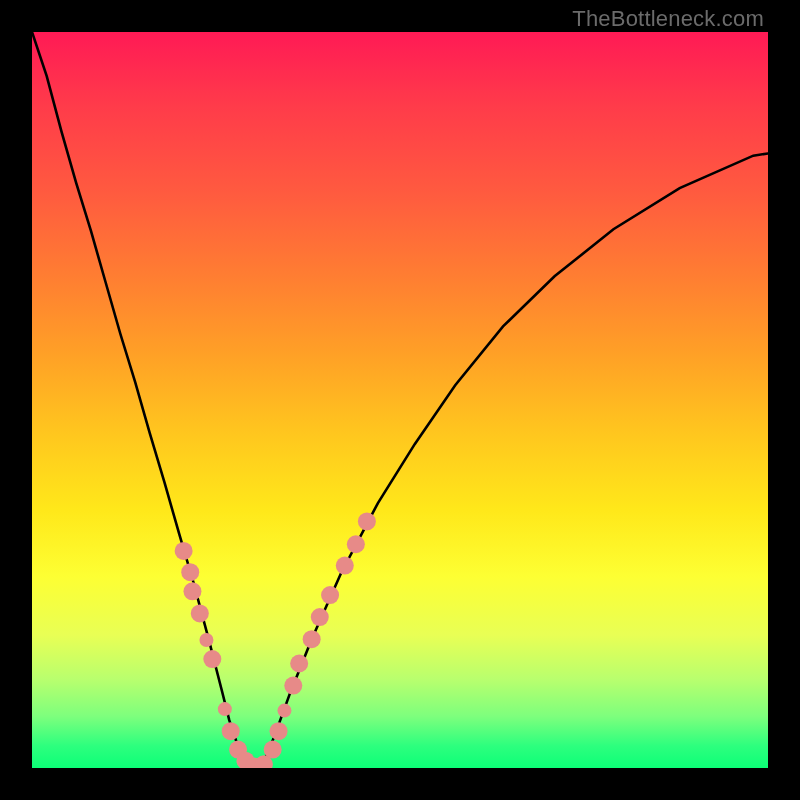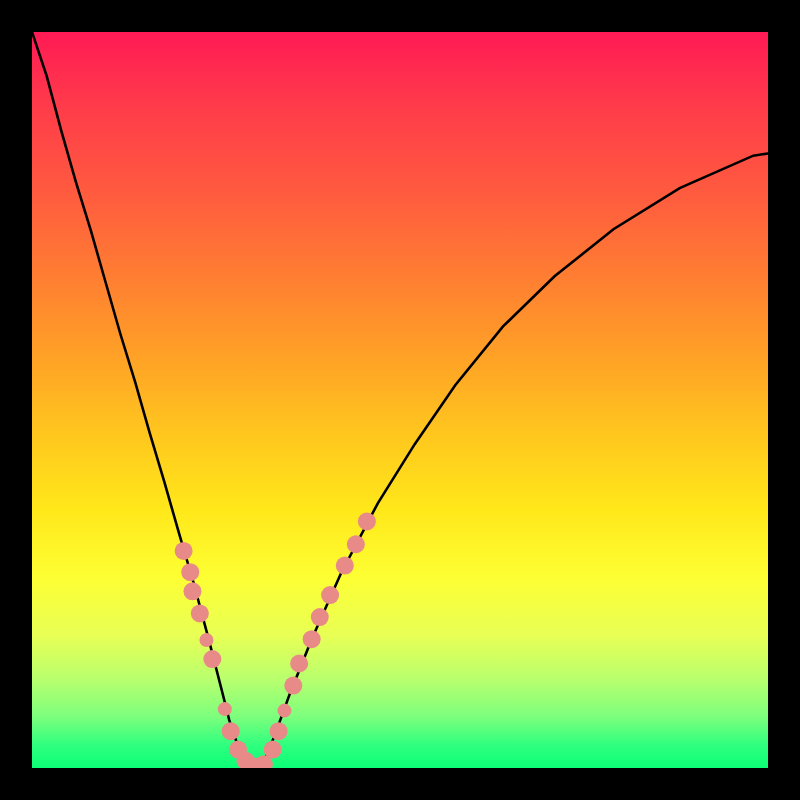--- a/index.html
+++ b/index.html
@@ -83,13 +83,14 @@
           <circle cx="267.17" cy="631.49" r="9" fill="#e78a88"></circle>
           <circle cx="279.68" cy="607.20" r="9" fill="#e78a88"></circle>
           <circle cx="287.78" cy="585.12" r="9" fill="#e78a88"></circle>
           <circle cx="298.08" cy="563.04" r="9" fill="#e78a88"></circle>
           <circle cx="312.80" cy="533.60" r="9" fill="#e78a88"></circle>
           <circle cx="323.84" cy="512.26" r="9" fill="#e78a88"></circle>
           <circle cx="334.88" cy="489.44" r="9" fill="#e78a88"></circle>
         </g>
     </svg>
   </div>
+  <div class="watermark">TheBottleneck.com</div>
 </div>
 
 </body></html>

